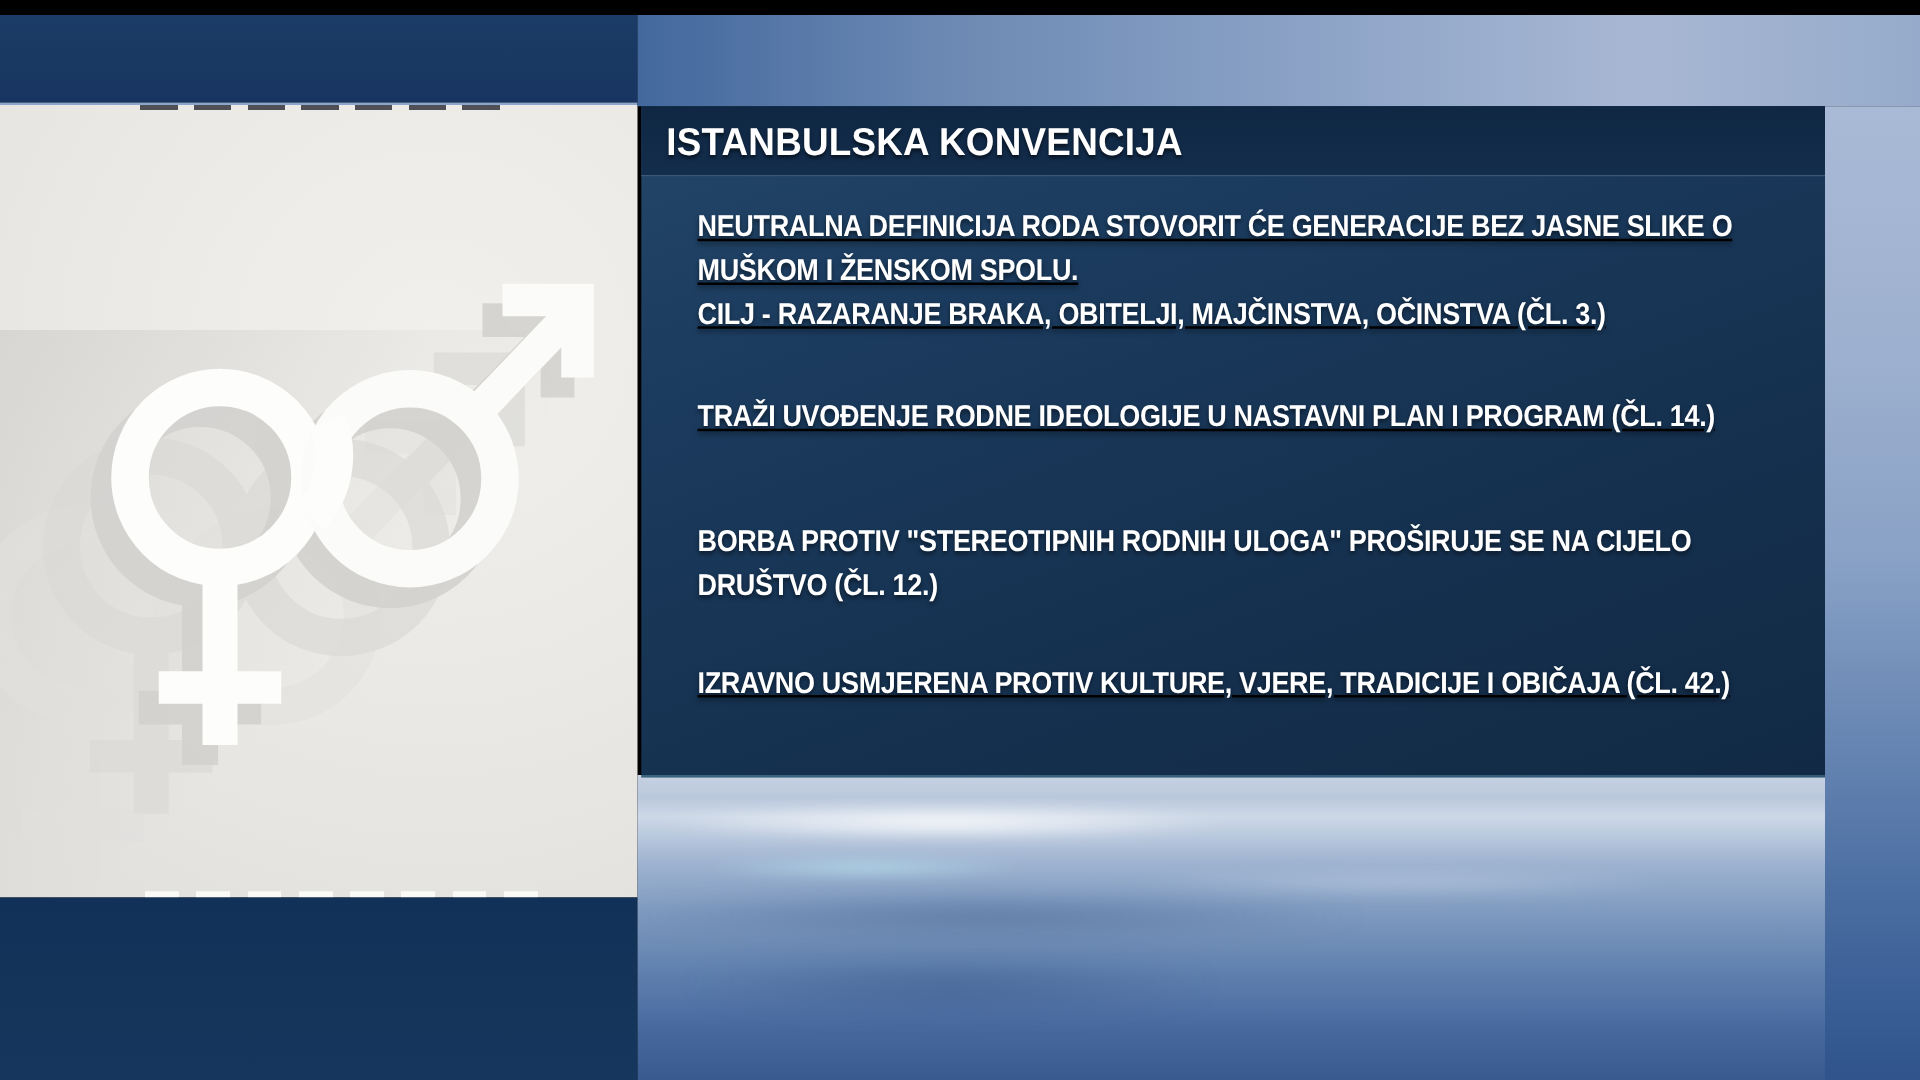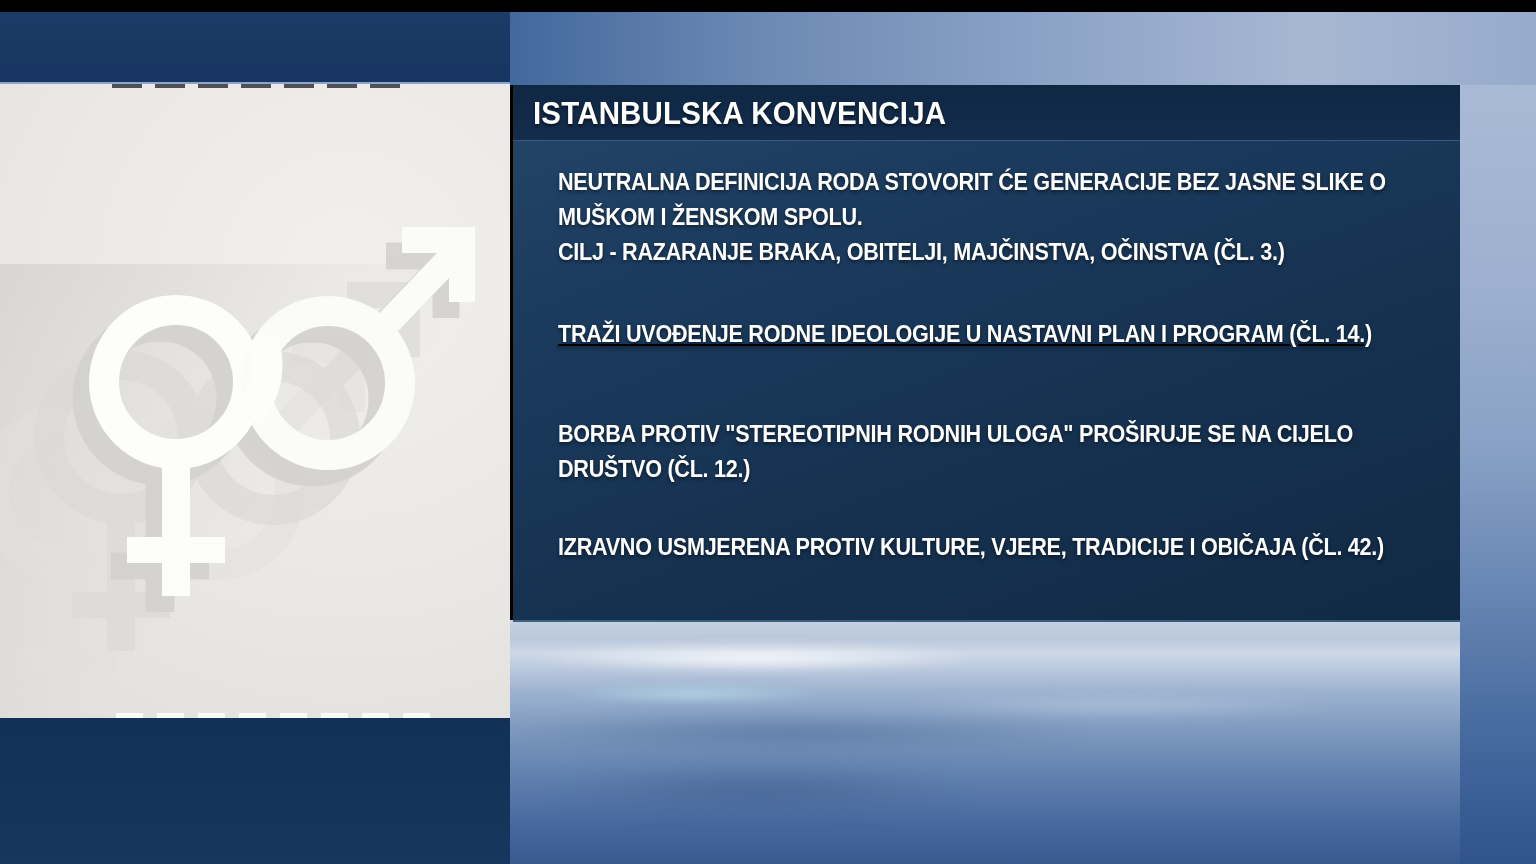--- a/index.html
+++ b/index.html
@@ -74,21 +74,21 @@
     background:linear-gradient(180deg,#0f2743 0%,#132d4c 100%);
     border-bottom:1px solid rgba(150,182,214,.35);
   }
   .panel-title{
     position:absolute;left:20px;top:0;height:55px;line-height:57px;
     color:#ffffff;font-size:31px;font-weight:bold;letter-spacing:.2px;
     white-space:nowrap;transform:scaleX(.95);transform-origin:0 50%;
     text-shadow:0 2px 3px rgba(0,0,0,.55);
   }
   .block{position:absolute;left:45px;}
-  .b0{top:79px;} .b1{top:231px;text-decoration:underline;} .b2{top:331px;} .b3{top:444px;}
+  .b0{top:79px;text-decoration:underline;} .b1{top:231px;text-decoration:underline;} .b2{top:331px;} .b3{top:444px;text-decoration:underline;}
   .tline{
     color:#ffffff;font-size:24px;font-weight:bold;line-height:35px;
     letter-spacing:-.3px;white-space:nowrap;
     transform:scaleX(.90);transform-origin:0 0;
     text-shadow:0 2px 4px rgba(0,0,0,.5);
   }
 </style>
 </head>
 <body>
 

